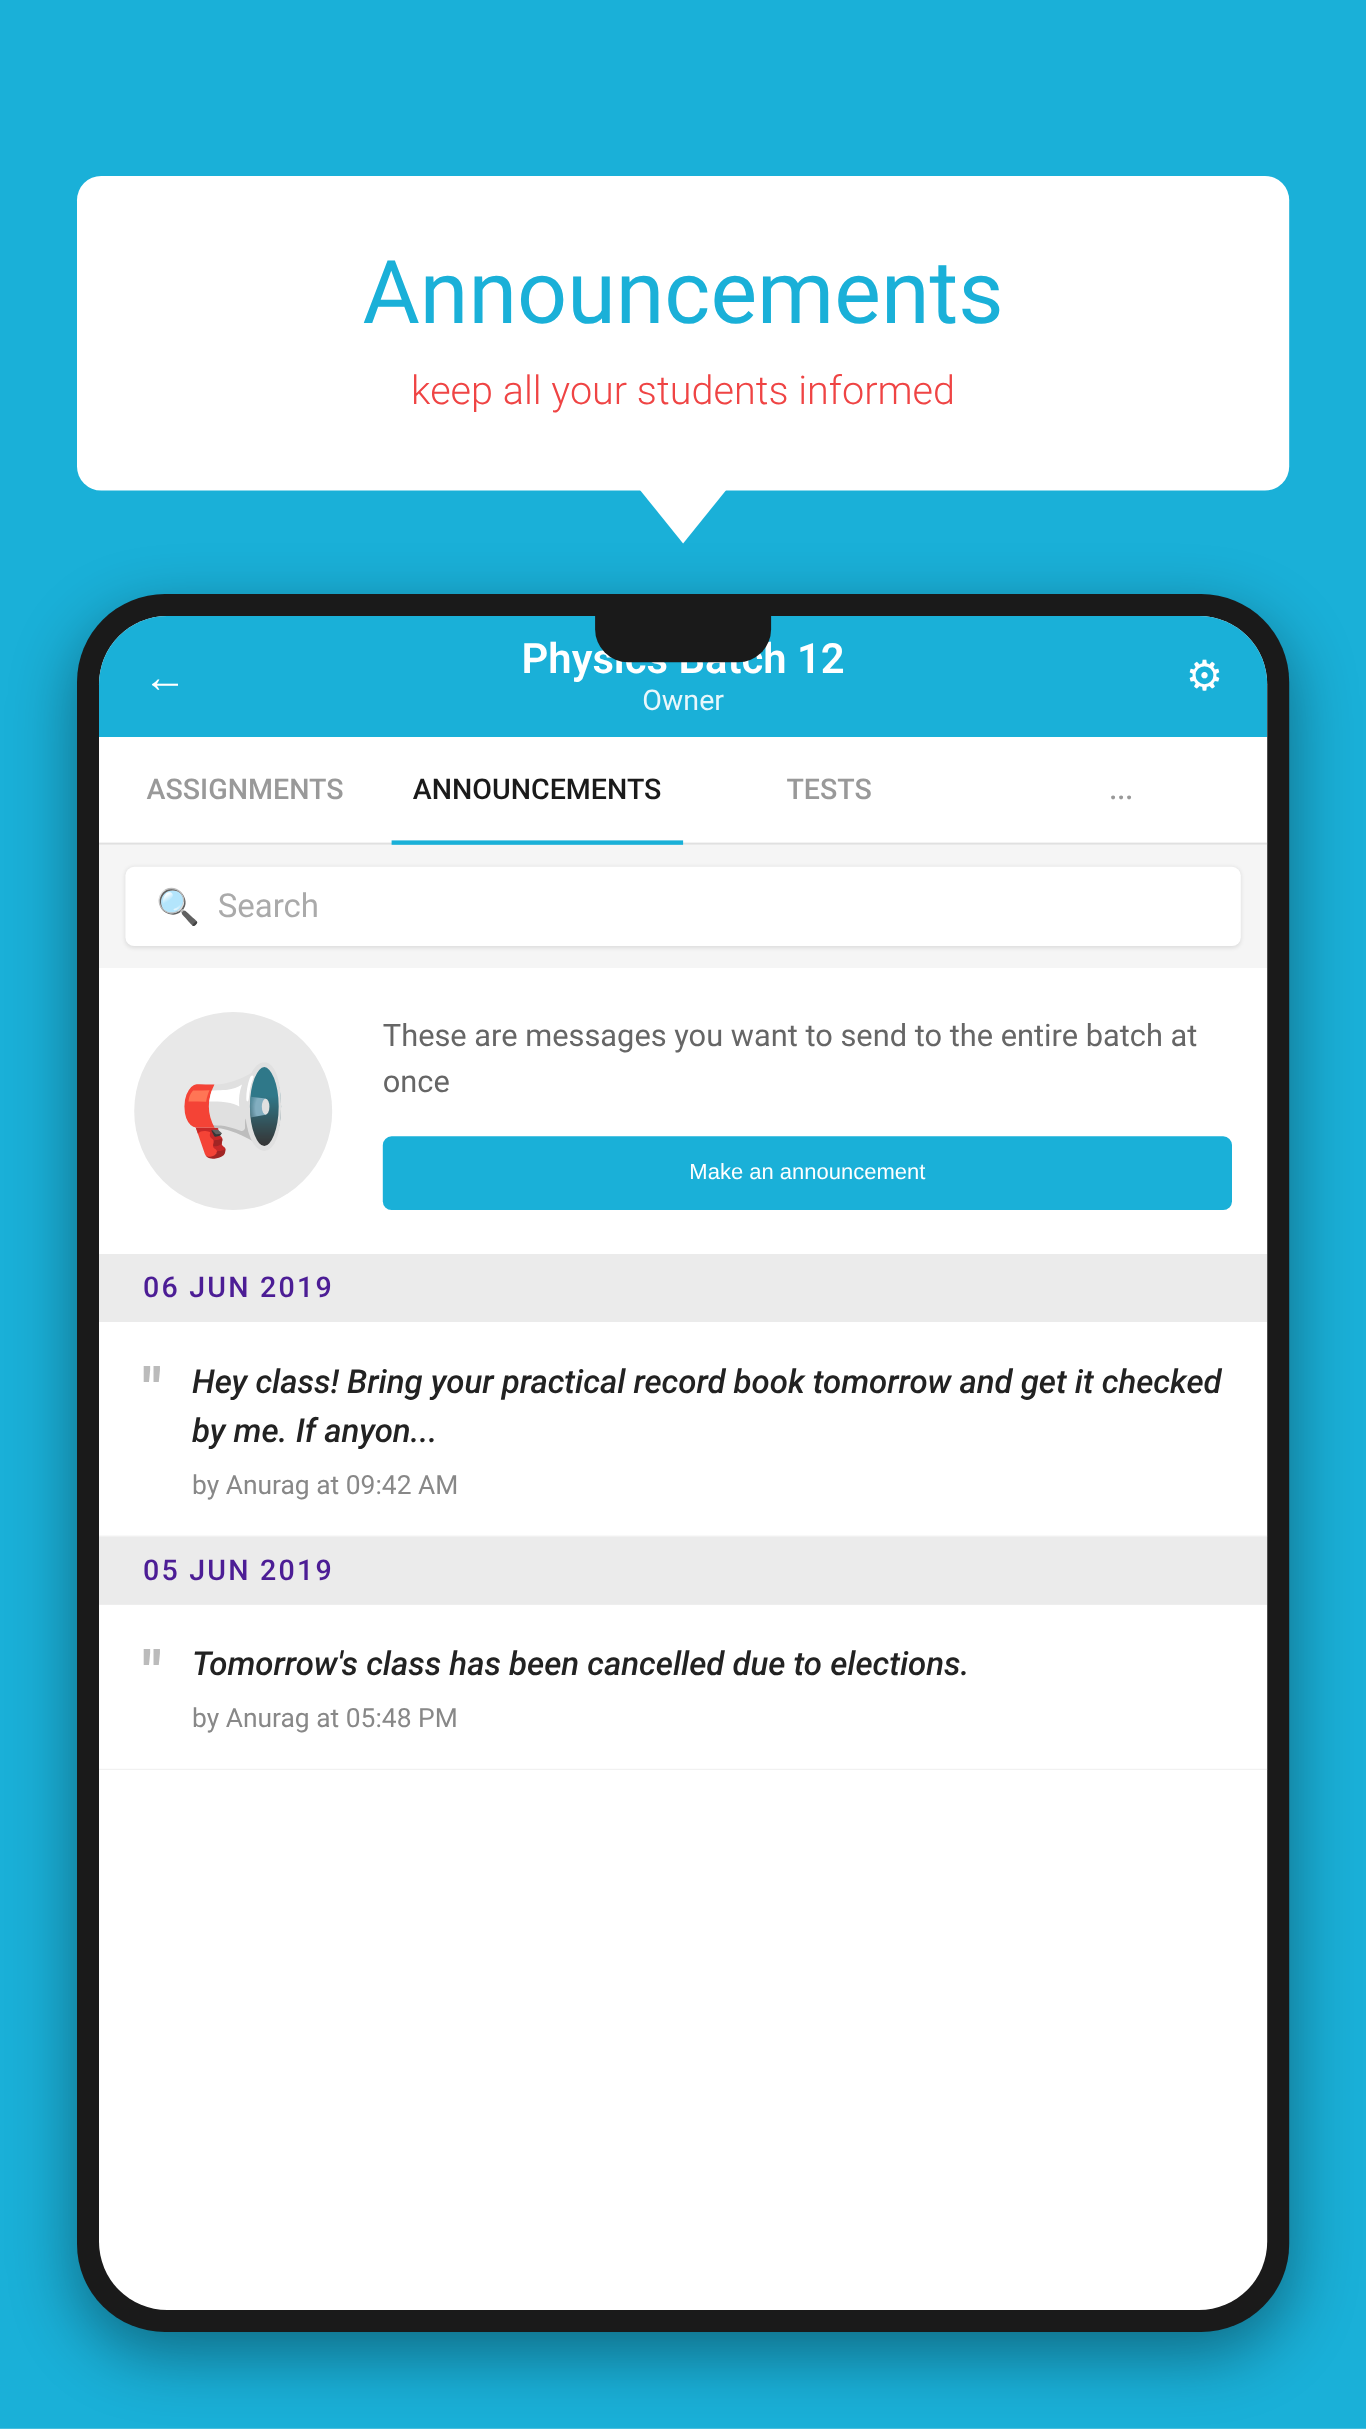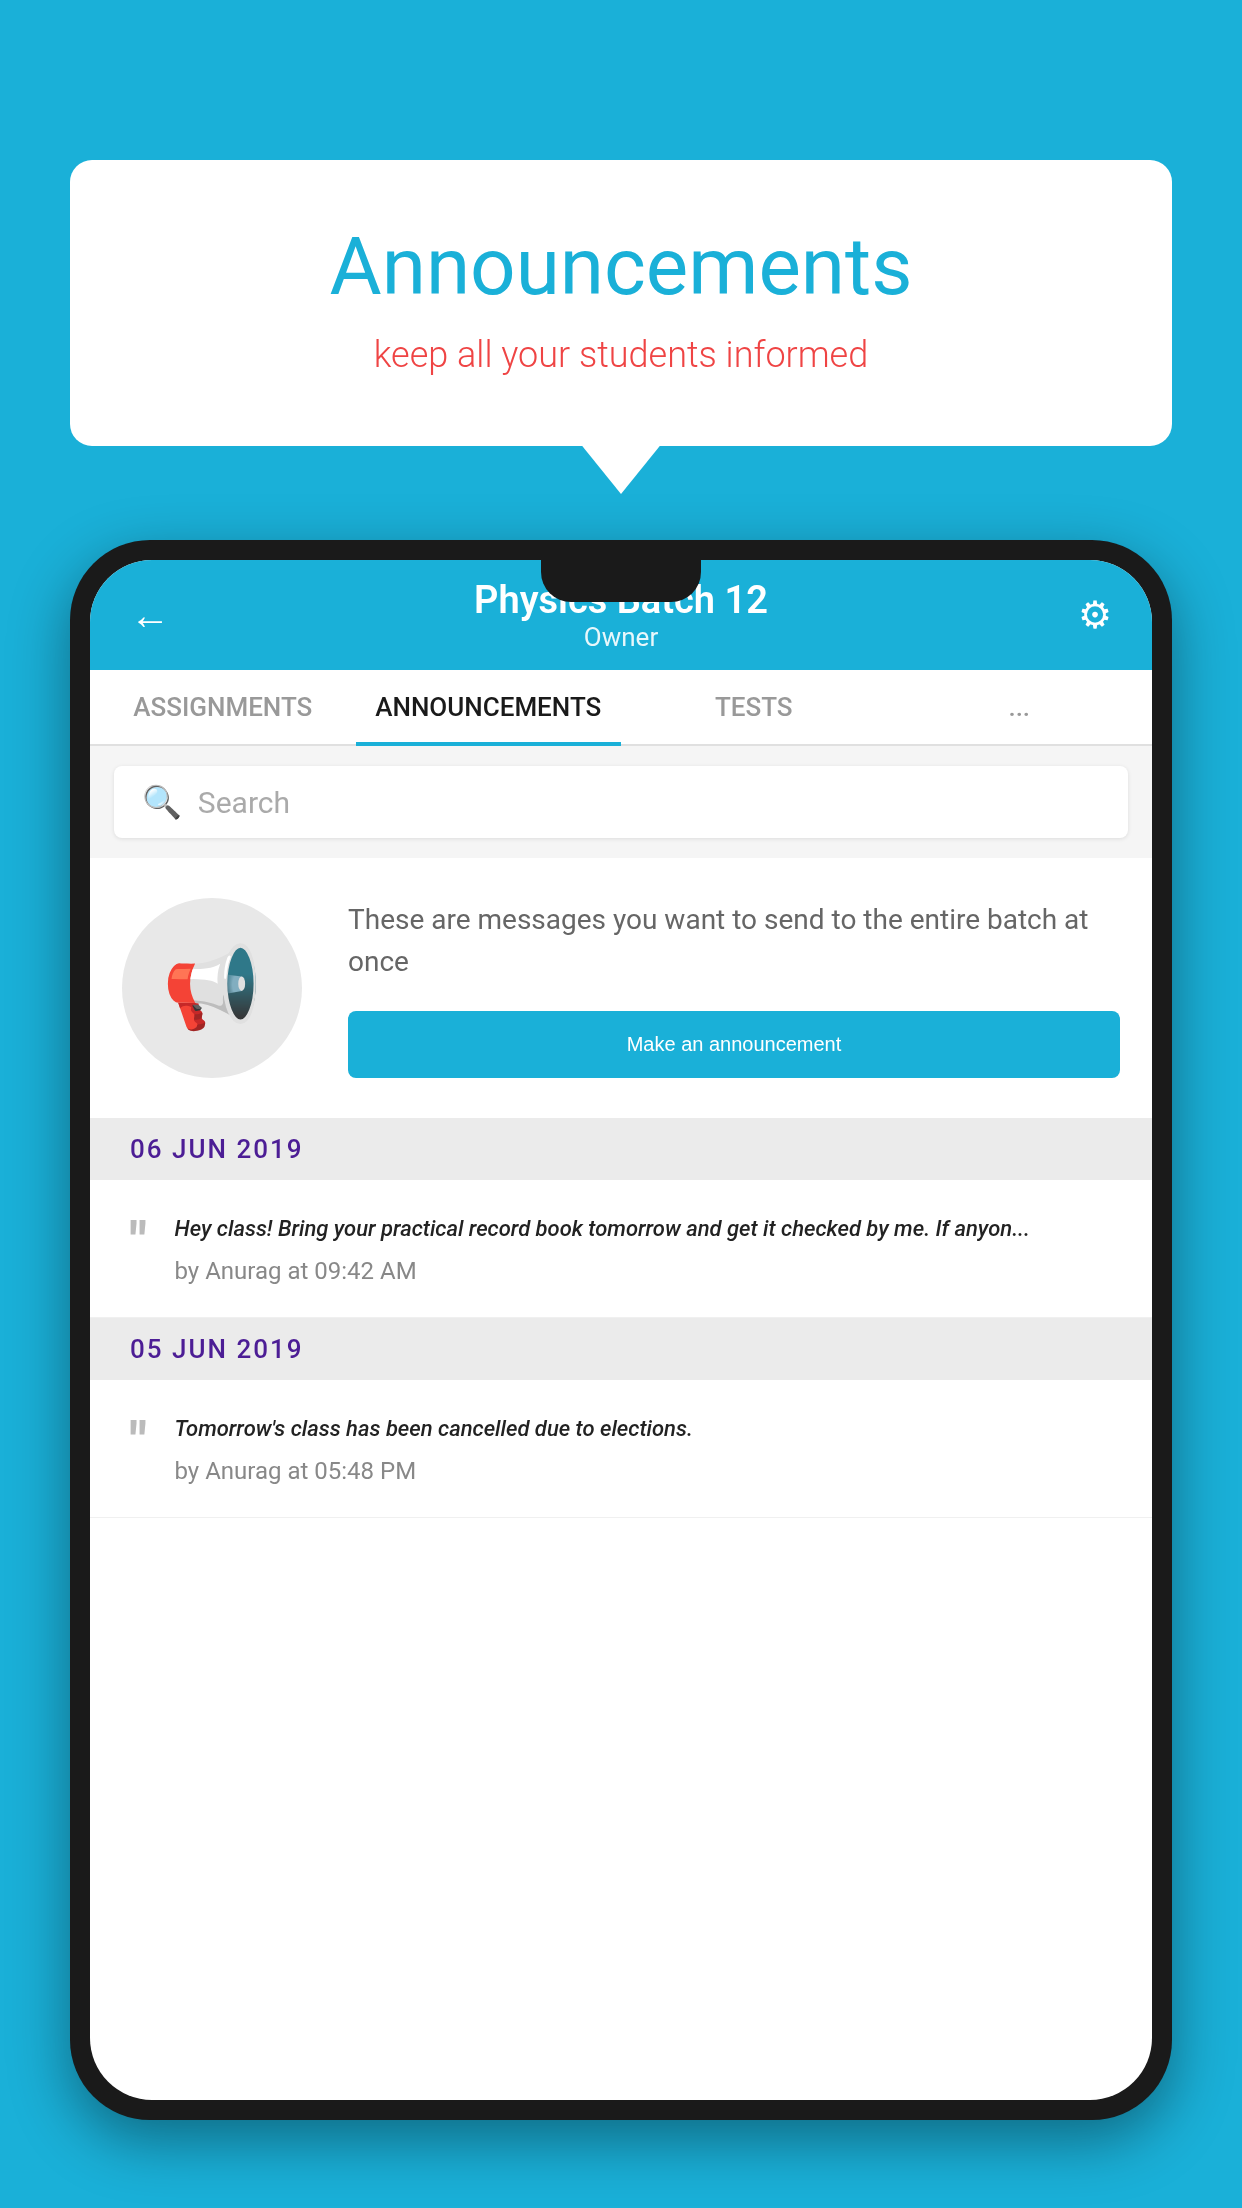--- a/index.html
+++ b/index.html
@@ -168,21 +168,21 @@
       transform: translateY(-50%);
       color: white;
       font-size: 38px;
     }
 
     
     .tabs {
       background: white;
       display: flex;
       border-bottom: 2px solid #e0e0e0;
-      height: 76px;
+      height: 98px;
     }
 
     .tab {
       flex: 1;
       display: flex;
       align-items: center;
       justify-content: center;
       font-size: 26px;
       font-weight: 500;
       color: #999;
@@ -306,21 +306,21 @@
       line-height: 1;
       flex-shrink: 0;
       margin-top: 4px;
     }
 
     .announcement-content {
       flex: 1;
     }
 
     .announcement-text {
-      font-size: 22px;
+      font-size: 30px;
       color: #222;
       font-style: italic;
       font-weight: 500;
       line-height: 1.5;
       margin-bottom: 12px;
     }
 
     .announcement-meta {
       font-size: 24px;
       color: #888;

